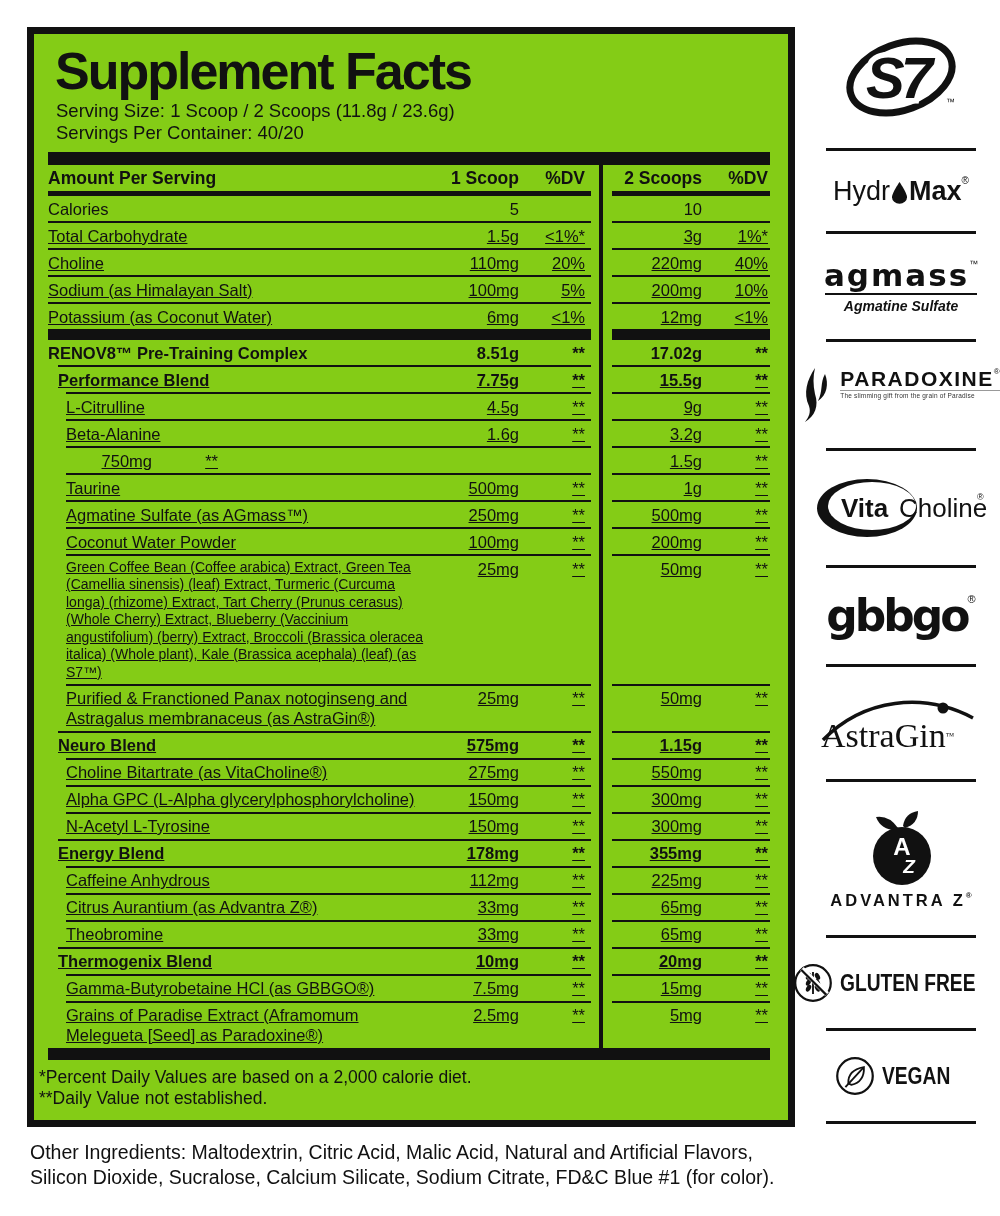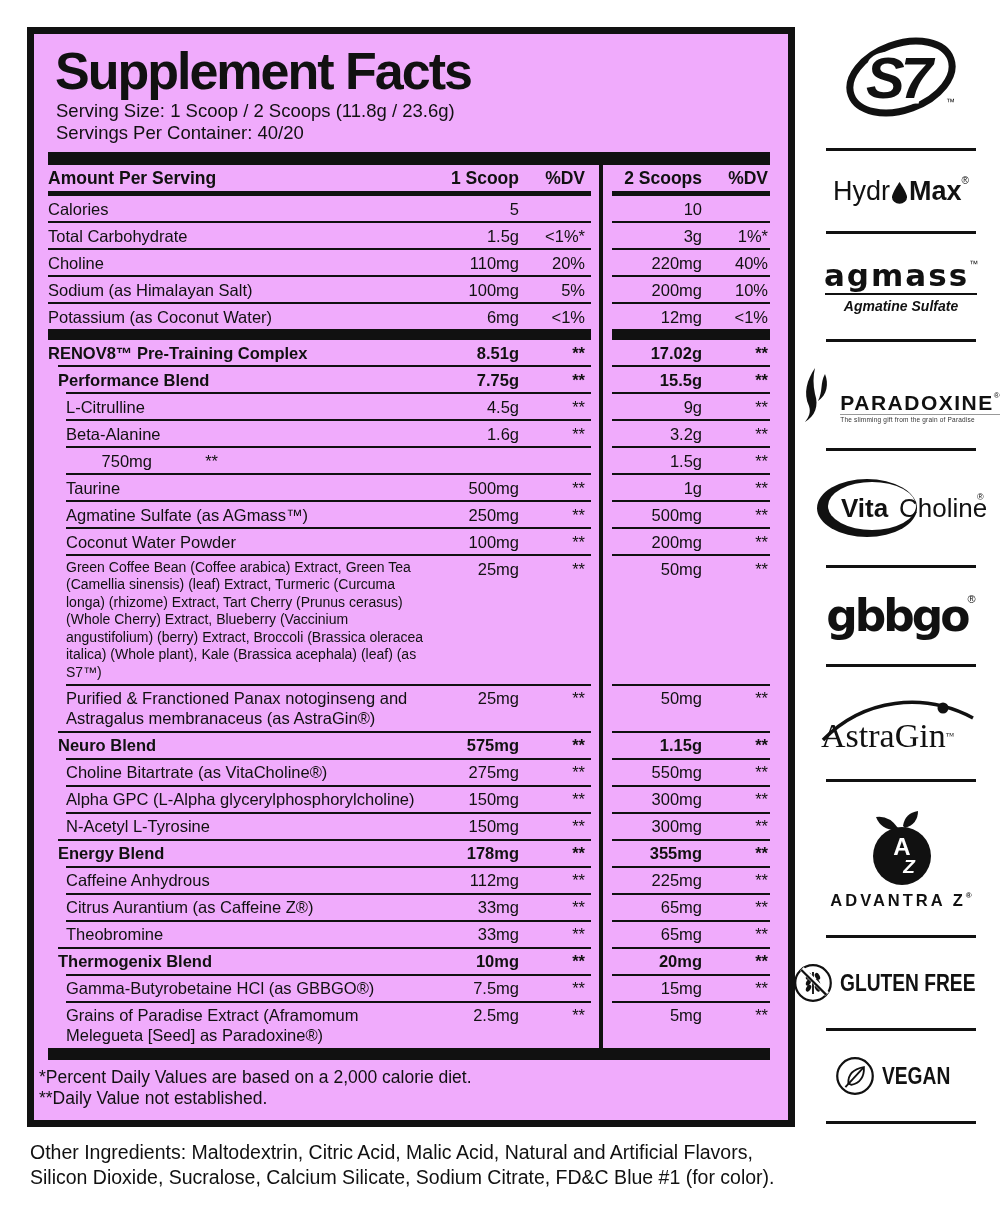--- a/index.html
+++ b/index.html
@@ -4,41 +4,41 @@
 <style>
   html,body{margin:0;padding:0;}
   body{
     width:1000px;height:1216px;position:relative;background:#fff;
     font-family:"Liberation Sans", sans-serif;color:#111;
     -webkit-font-smoothing:antialiased;
   }
   
   .label-box{
     position:absolute;left:27px;top:27px;width:768px;height:1100px;
-    border:7px solid #111;box-sizing:border-box;background:#f0abfc;
+    border:7px solid #111;box-sizing:border-box;background:#84cc16;
   }
   .panel-title{
     margin:10px 0 2px 21px;font-size:52px;line-height:54px;font-weight:bold;
     letter-spacing:-2px;
   }
   .serving-line{margin:0 0 0 22px;font-size:18.5px;line-height:22px;}
   .facts{position:relative;margin:8px 18px 0 14px;width:722px;}
   .vline{position:absolute;left:551px;top:13px;bottom:12px;width:4px;background:#111;}
   .bar-full{height:13px;background:#111;}
   .bar-full.bottom{height:12px;}
   .bar-seg{display:flex;height:11px;}
   .bar-seg.thin{height:5px;}
   .bar-seg .l{width:543px;background:#111;}
   .bar-seg .g{width:21px;}
   .bar-seg .r{width:158px;background:#111;}
   .row,.hdr{display:flex;align-items:stretch;}
   .seg{display:flex;align-items:flex-start;box-sizing:border-box;}
   .seg-l{width:543px;padding:2.5px 6px 2.5px 0;}
   .seg-r{margin-left:21px;width:158px;padding:2.5px 0;}
-  .row.sep .seg-l,.row.sep .seg-r{border-top:2.5px solid #111;}
+  .row.sep .seg-l,.row.sep .seg-r{border-top:2.5px solid #111;text-decoration:underline;}
   .nm{flex:1;font-size:16.5px;line-height:20px;padding-right:6px;}
   .amt{width:86px;text-align:right;font-size:16.5px;line-height:20px;white-space:nowrap;}
   .dv{width:66px;text-align:right;font-size:16.5px;line-height:20px;white-space:nowrap;}
   .seg-r .amt{width:90px;}.seg-r .dv{width:66px;}
   .row.bold .nm,.row.bold .amt,.row.bold .dv{font-weight:bold;}
   .row.small .nm{font-size:14px;line-height:17.5px;}
   .hdr{font-weight:bold;}
   .hdr .nm,.hdr .amt,.hdr .dv{font-size:17.5px;line-height:21px;font-weight:bold;}
   .hdr .seg-l,.hdr .seg-r{padding:3px 6px 2px 0;}
   .hdr .seg-r{padding-right:0;}
@@ -59,21 +59,21 @@
   .hm-bold{font-size:27px;font-weight:800;line-height:30px;}
   .hm-drop{margin:0 1px 2px 1px;}
   .hm-reg{font-size:10px;align-self:flex-start;line-height:10px;}
   
   .agmass{width:152px;}
   .ag-text{font-size:31px;font-weight:800;letter-spacing:2px;line-height:32px;font-family:"DejaVu Sans",sans-serif;}
   .ag-tm{font-size:9px;vertical-align:top;}
   .ag-line{height:2px;background:#111;margin:2px 0 3px 0;width:100%;}
   .ag-sub{font-size:14px;font-weight:bold;font-style:italic;text-align:right;}
   
-  .paradoxine-row{display:flex;align-items:flex-end;gap:10px;}
+  .paradoxine-row{display:flex;align-items:flex-start;gap:10px;}
   .pdx-block{display:flex;flex-direction:column;}
   .pdx-text{font-size:21px;letter-spacing:1.5px;font-weight:600;line-height:23px;}
   .pdx-reg{font-size:8px;vertical-align:top;}
   .pdx-tag{font-size:6.5px;color:#333;letter-spacing:0.2px;border-top:1px solid #999;padding-top:1px;}
   
   .gbbgo-text{font-size:44px;font-weight:800;letter-spacing:-3px;line-height:46px;font-family:"DejaVu Sans",sans-serif;}
   .gb-reg{font-size:11px;vertical-align:top;letter-spacing:0;}
   
   .astragin{position:relative;width:164px;height:62px;}
   .astra-text{position:absolute;left:2px;bottom:0;font-family:"Liberation Serif",serif;font-size:34px;line-height:36px;}
@@ -346,21 +346,21 @@
             <span class="amt">112mg</span>
             <span class="dv">**</span>
           </div>
           <div class="seg seg-r">
             <span class="amt">225mg</span>
             <span class="dv">**</span>
           </div>
         </div>
         <div class="row sep">
           <div class="seg seg-l" style="margin-left: 18px; width: 525px;">
-            <span class="nm">Citrus Aurantium (as Caffeine Z®)</span>
+            <span class="nm">Citrus Aurantium (as Advantra Z®)</span>
             <span class="amt">33mg</span>
             <span class="dv">**</span>
           </div>
           <div class="seg seg-r">
             <span class="amt">65mg</span>
             <span class="dv">**</span>
           </div>
         </div>
         <div class="row sep">
           <div class="seg seg-l" style="margin-left: 18px; width: 525px;">

